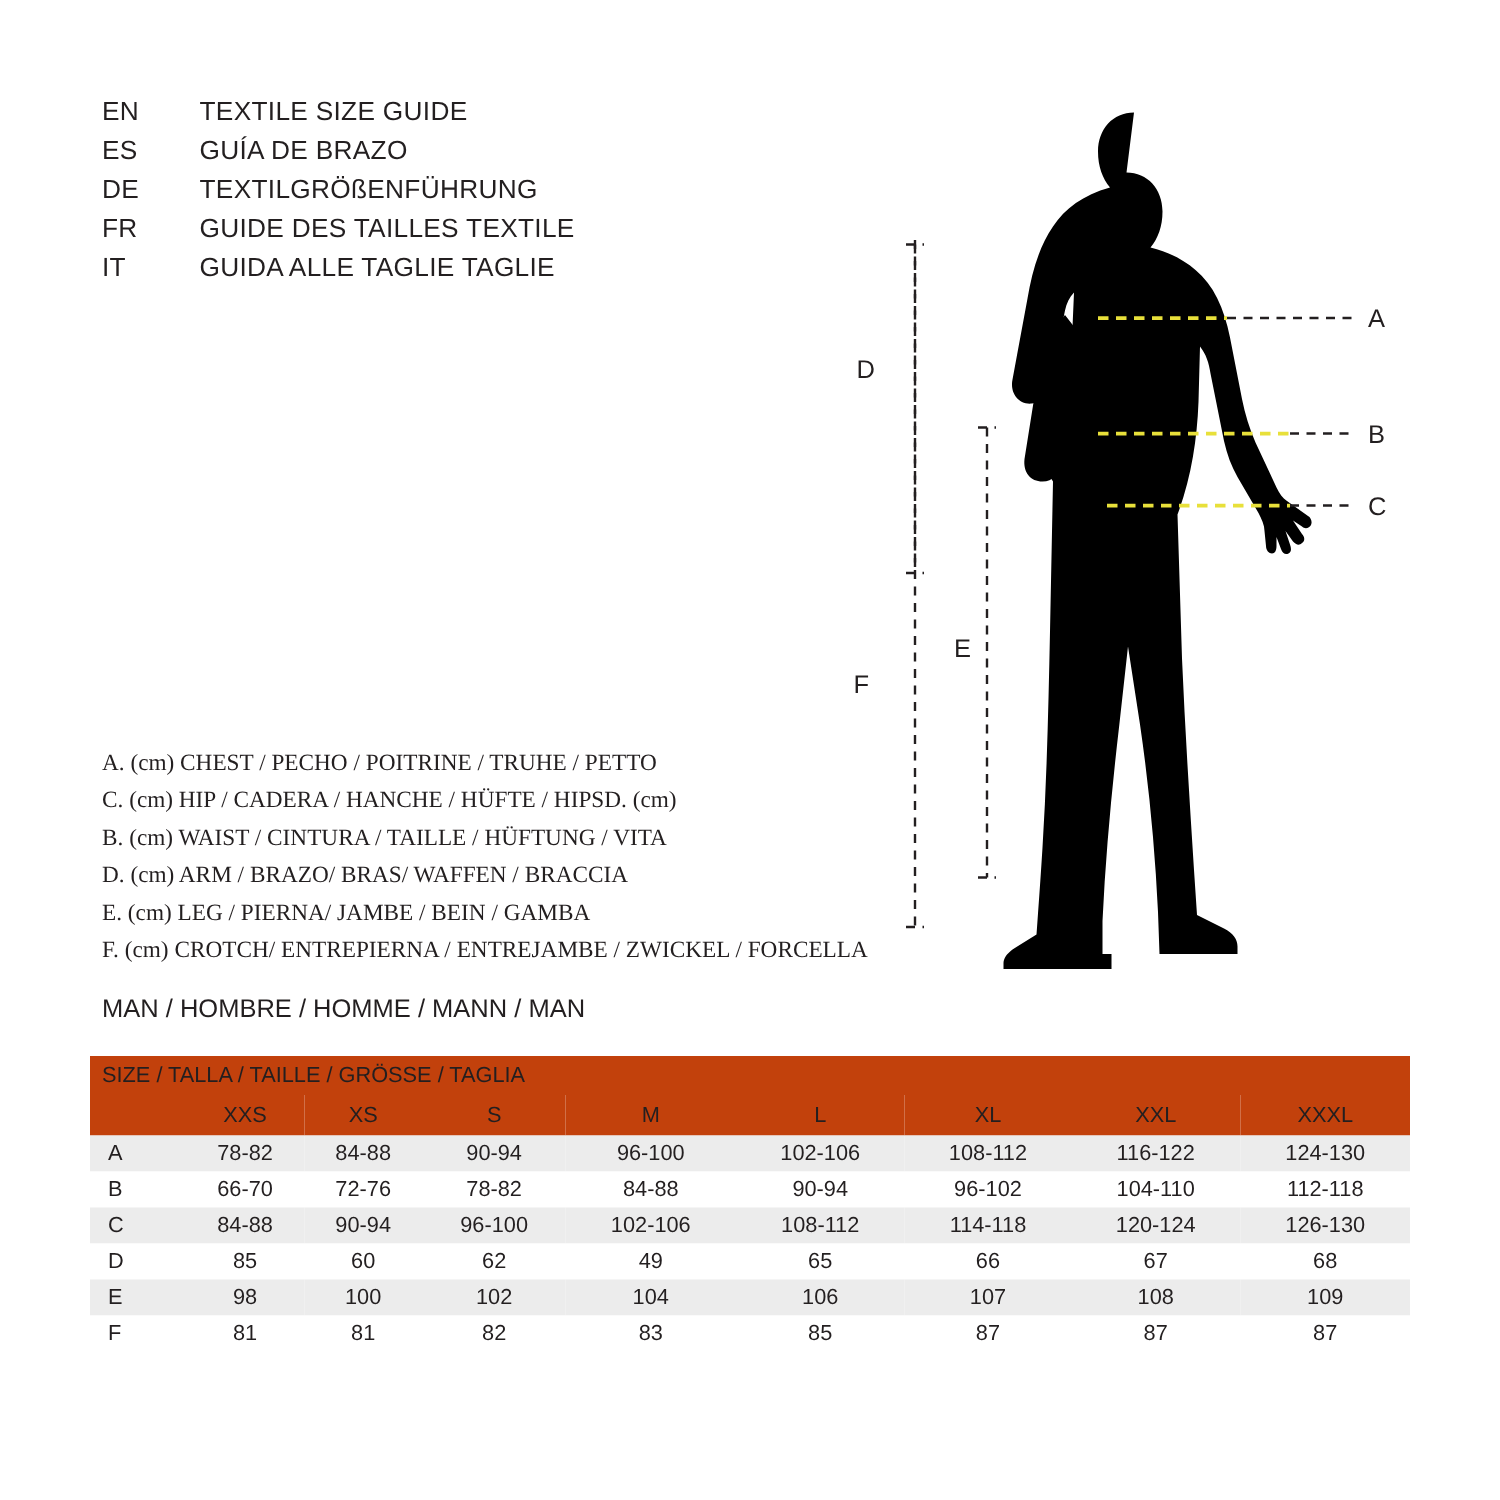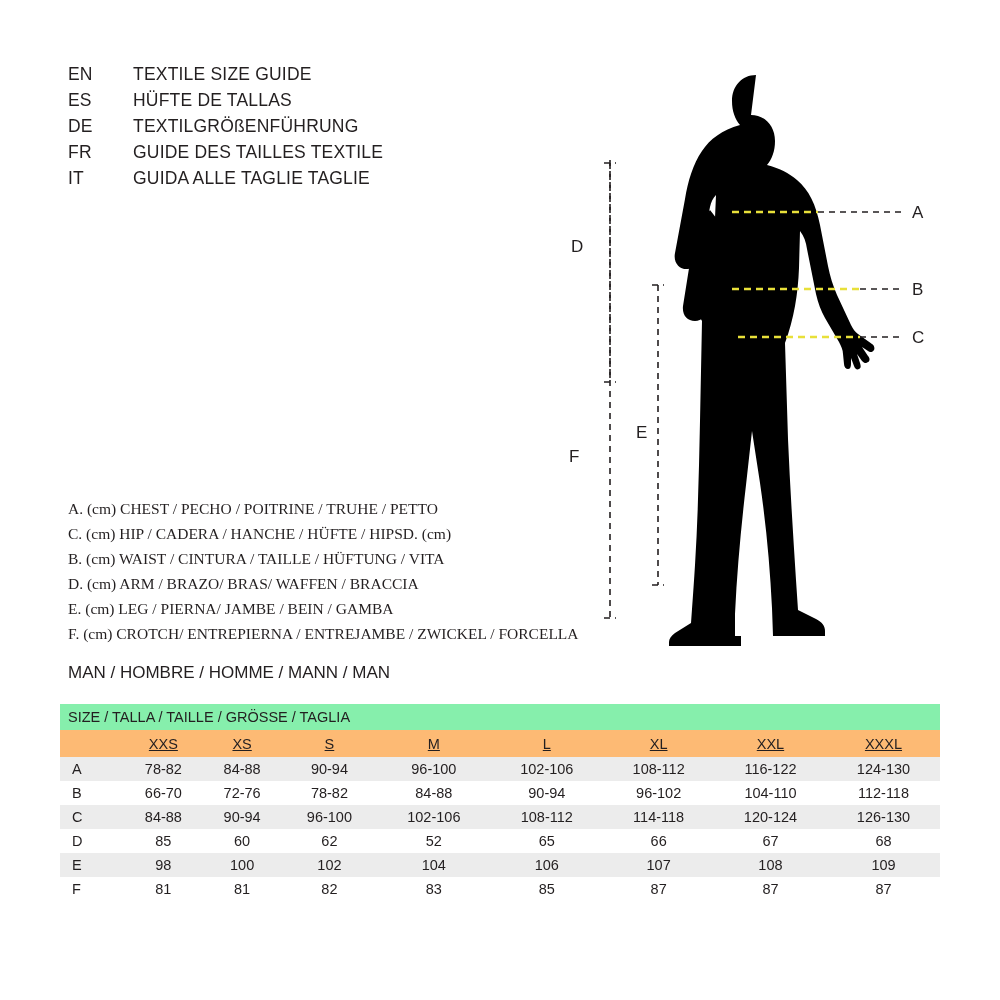--- a/index.html
+++ b/index.html
@@ -81,31 +81,30 @@
     border-collapse: collapse;
     font-size: 14.5px;
   }
   .size-table td, .size-table th {
     padding: 0;
     height: 24px;
     text-align: center;
     font-weight: normal;
   }
   .size-table .head-row td {
-    background: #86efac;
+    background: #c2410c;
     color: #231f20;
     text-align: left;
     padding-left: 8px;
     height: 26px;
     font-size: 14.5px;
   }
   .size-table .col-row td {
-    background: #fdba74;
+    background: #c2410c;
     height: 27px;
-    text-decoration: underline;
   }
   .size-table tr.shaded td {
     background: #ececec;
   }
   .size-table tr.plain td {
     background: #ffffff;
   }
   .size-table td.rowlabel {
     width: 52px;
     text-align: left;
@@ -118,21 +117,21 @@
 
 <div class="page">
 
   <div class="lang-block">
     <div class="lang-row">
       <span class="lang-code">EN</span>
       <span class="lang-text">TEXTILE SIZE GUIDE</span>
     </div>
     <div class="lang-row">
       <span class="lang-code">ES</span>
-      <span class="lang-text">HÜFTE DE TALLAS</span>
+      <span class="lang-text">GUÍA DE BRAZO</span>
     </div>
     <div class="lang-row">
       <span class="lang-code">DE</span>
       <span class="lang-text">TEXTILGRÖßENFÜHRUNG</span>
     </div>
     <div class="lang-row">
       <span class="lang-code">FR</span>
       <span class="lang-text">GUIDE DES TAILLES TEXTILE</span>
     </div>
     <div class="lang-row">
@@ -320,21 +319,21 @@
         <td>114-118</td>
         <td>120-124</td>
         <td>126-130</td>
       </tr>
 
       <tr class="plain">
         <td class="rowlabel">D</td>
         <td>85</td>
         <td>60</td>
         <td>62</td>
-        <td>52</td>
+        <td>49</td>
         <td>65</td>
         <td>66</td>
         <td>67</td>
         <td>68</td>
       </tr>
 
       <tr class="shaded">
         <td class="rowlabel">E</td>
         <td>98</td>
         <td>100</td>

